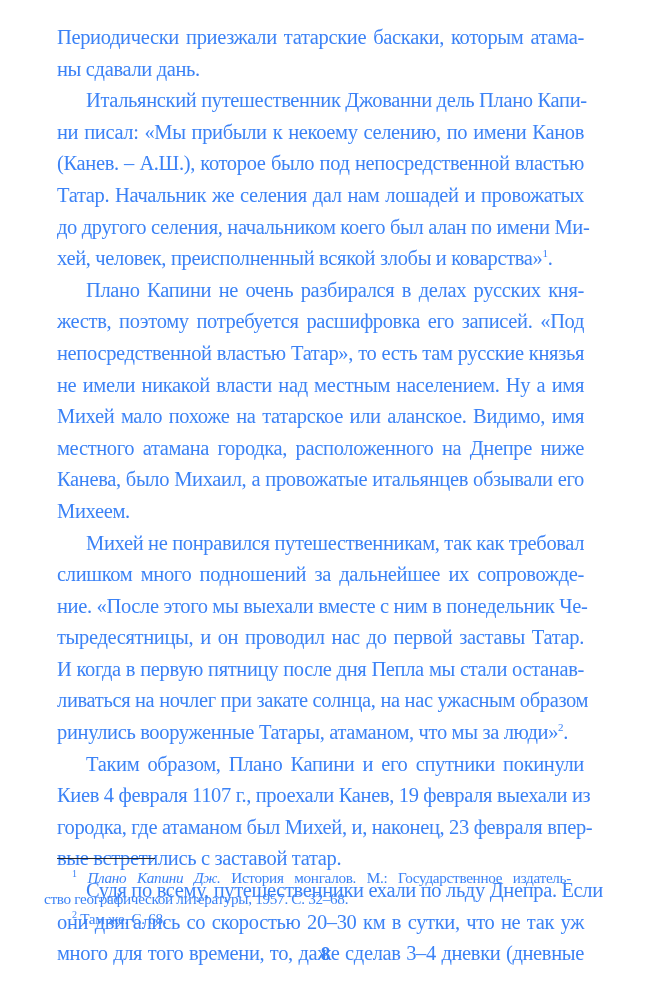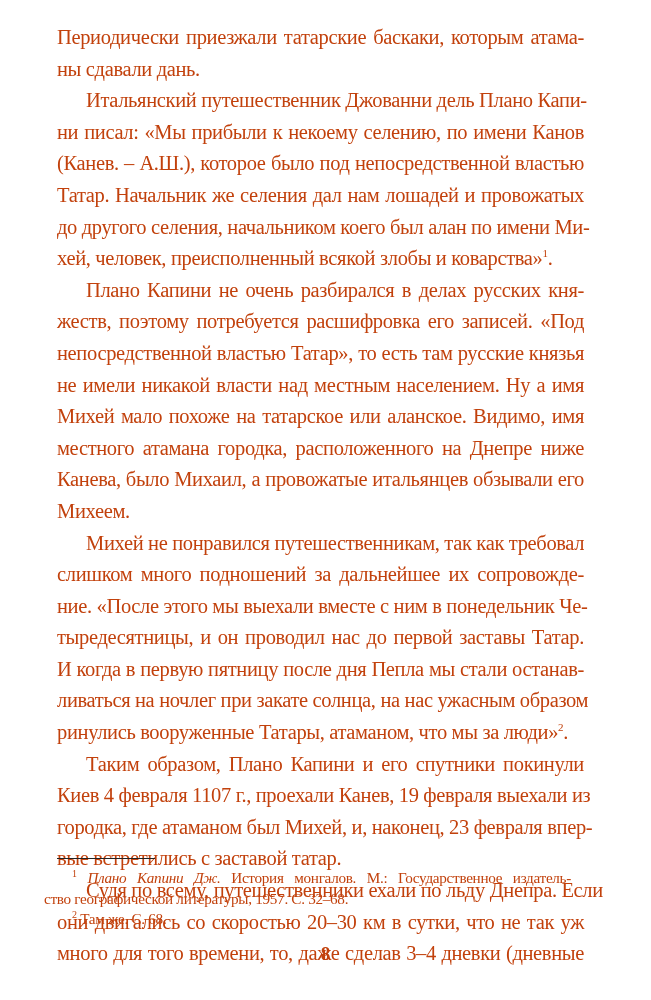--- a/index.html
+++ b/index.html
@@ -1,19 +1,19 @@
 <!DOCTYPE html>
 <html><head>
 <meta charset="utf-8">
 <style>
   html, body { margin: 0; padding: 0; background: #ffffff; }
   body { width: 651px; height: 1000px; position: relative; overflow: hidden; }
   .page {
     position: absolute; left: 0; top: 0; width: 651px; height: 1000px;
-    background: #ffffff; color: #c2410c;
+    background: #ffffff; color: #3b82f6;
     font-family: "Liberation Serif", "DejaVu Serif", serif;
   }
   .body-text { position: absolute; left: 57px; top: 22px; width: 527px; }
   .line {
     display: block; height: 31.6px; line-height: 31.6px;
     font-size: 20.5px; white-space: nowrap;
     text-align: justify; text-align-last: justify;
     letter-spacing: -0.35px;
   }
   .line.last { text-align-last: left; }

